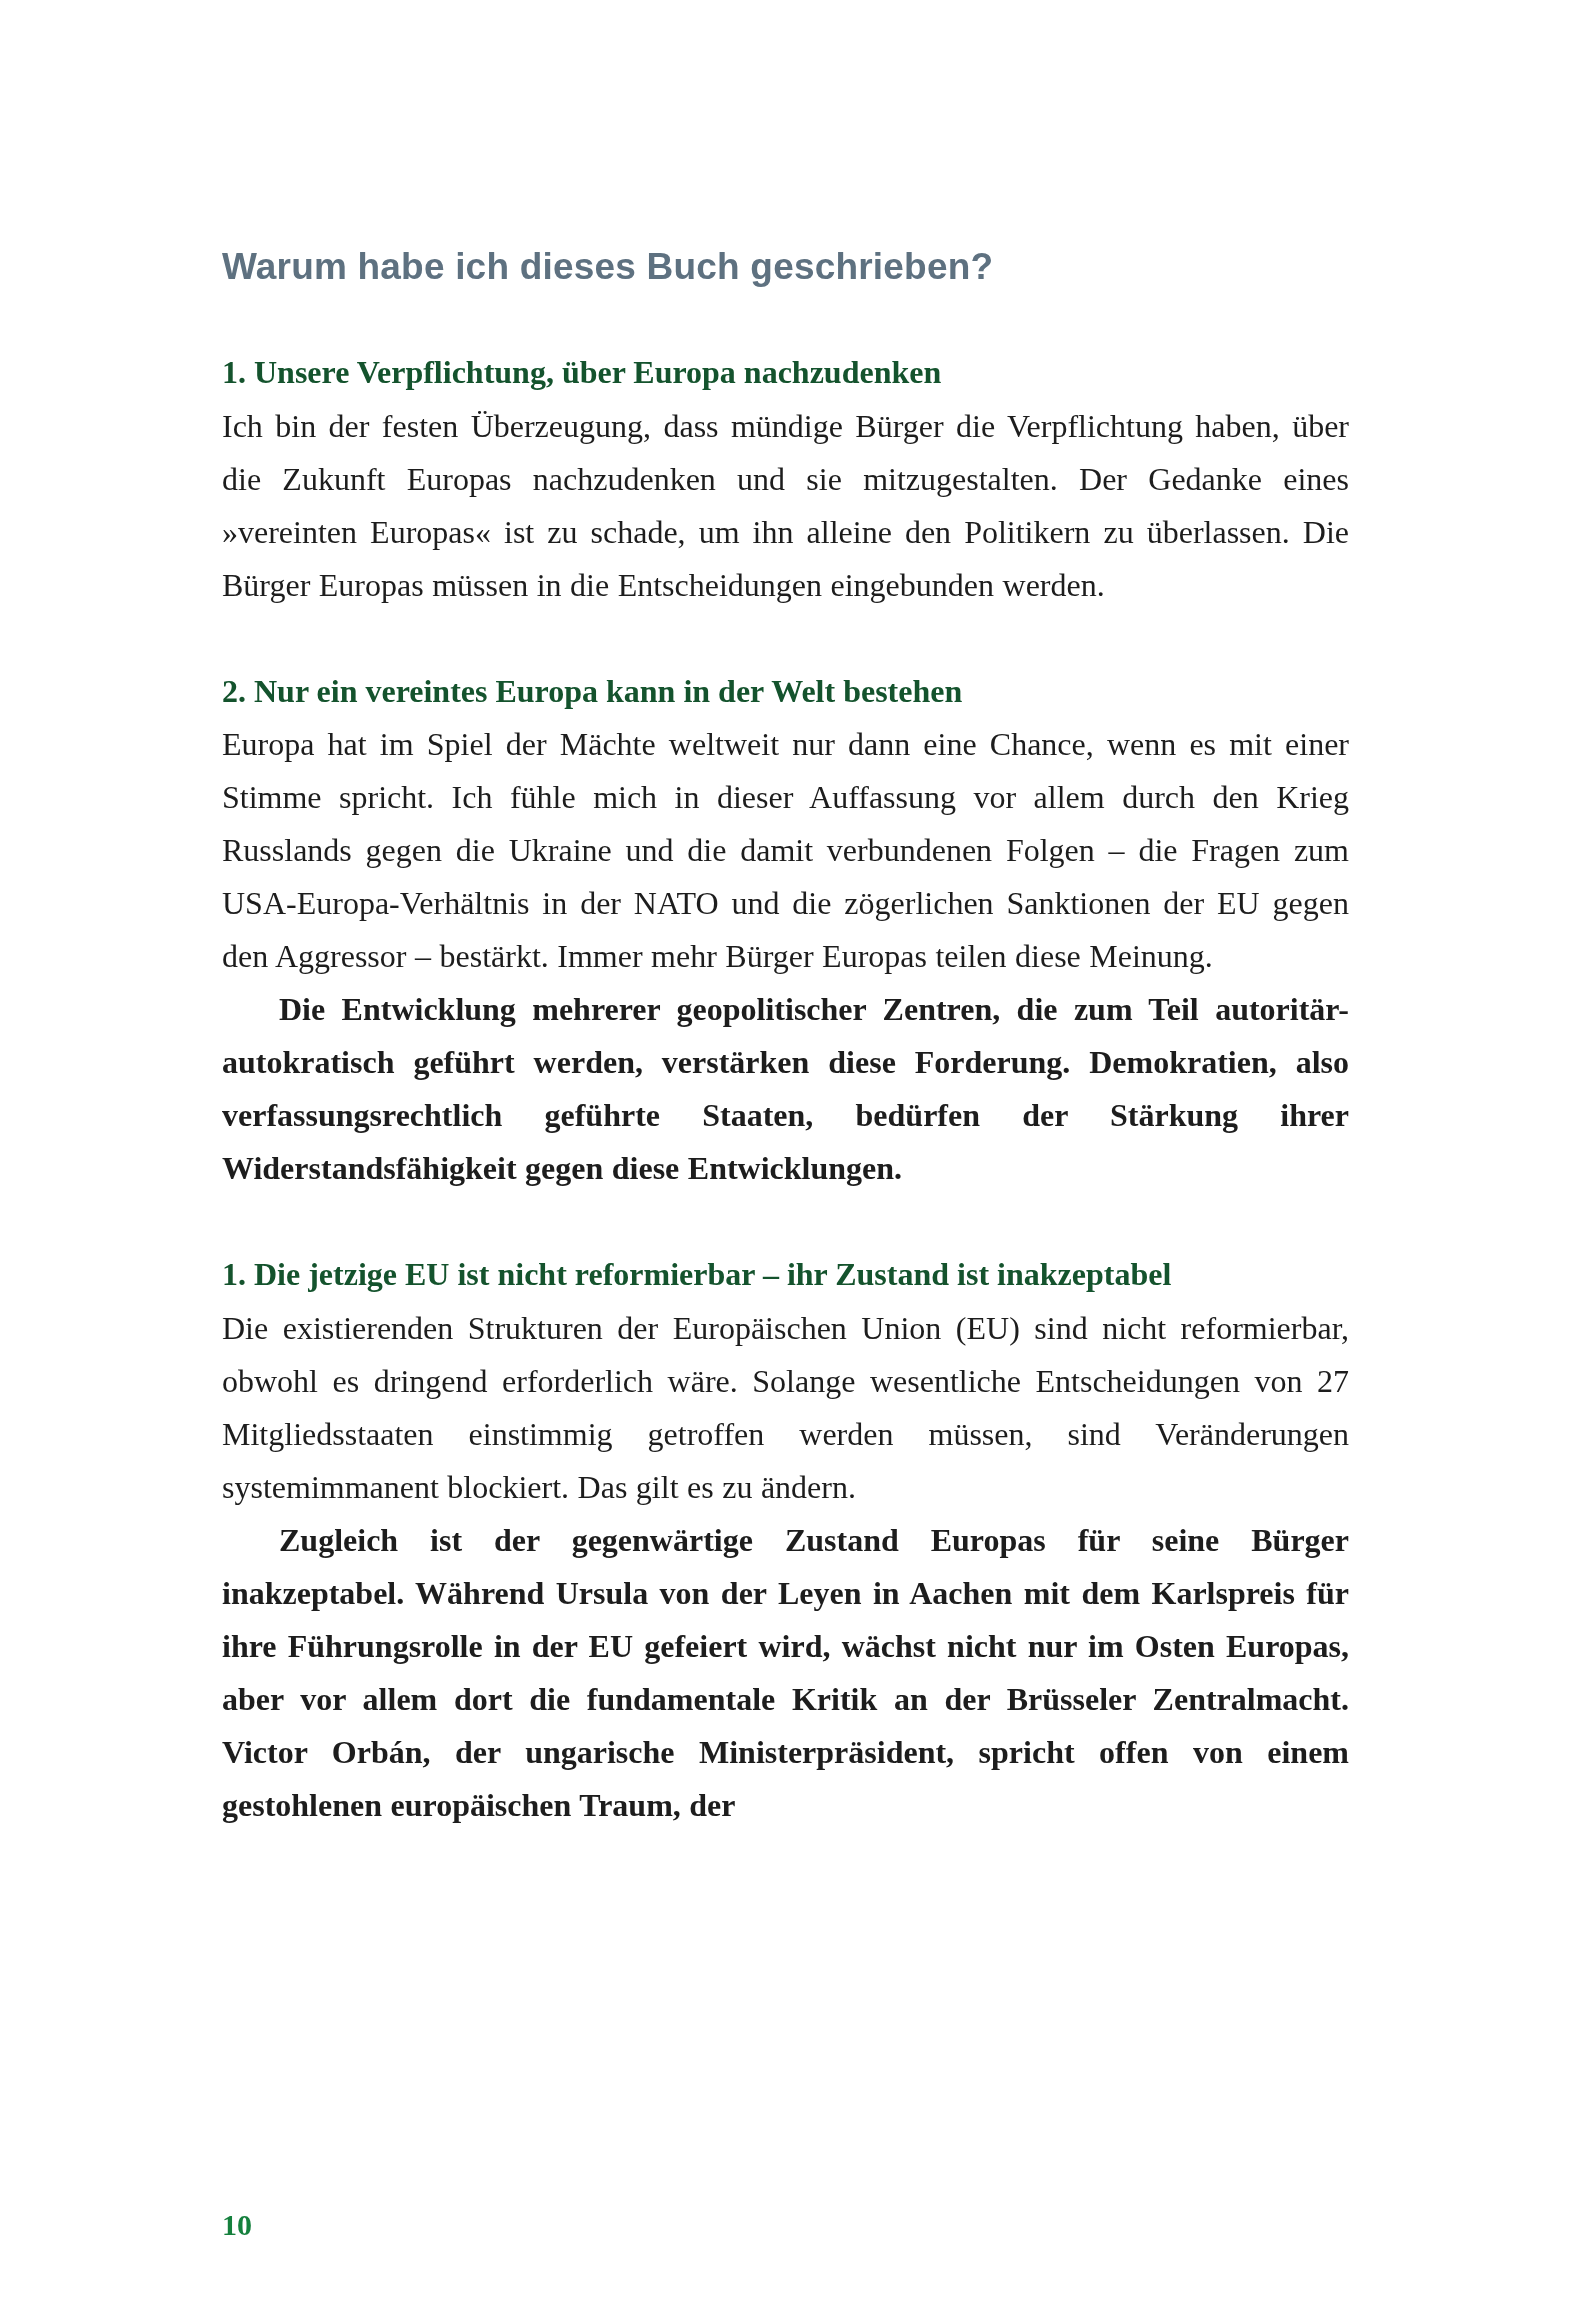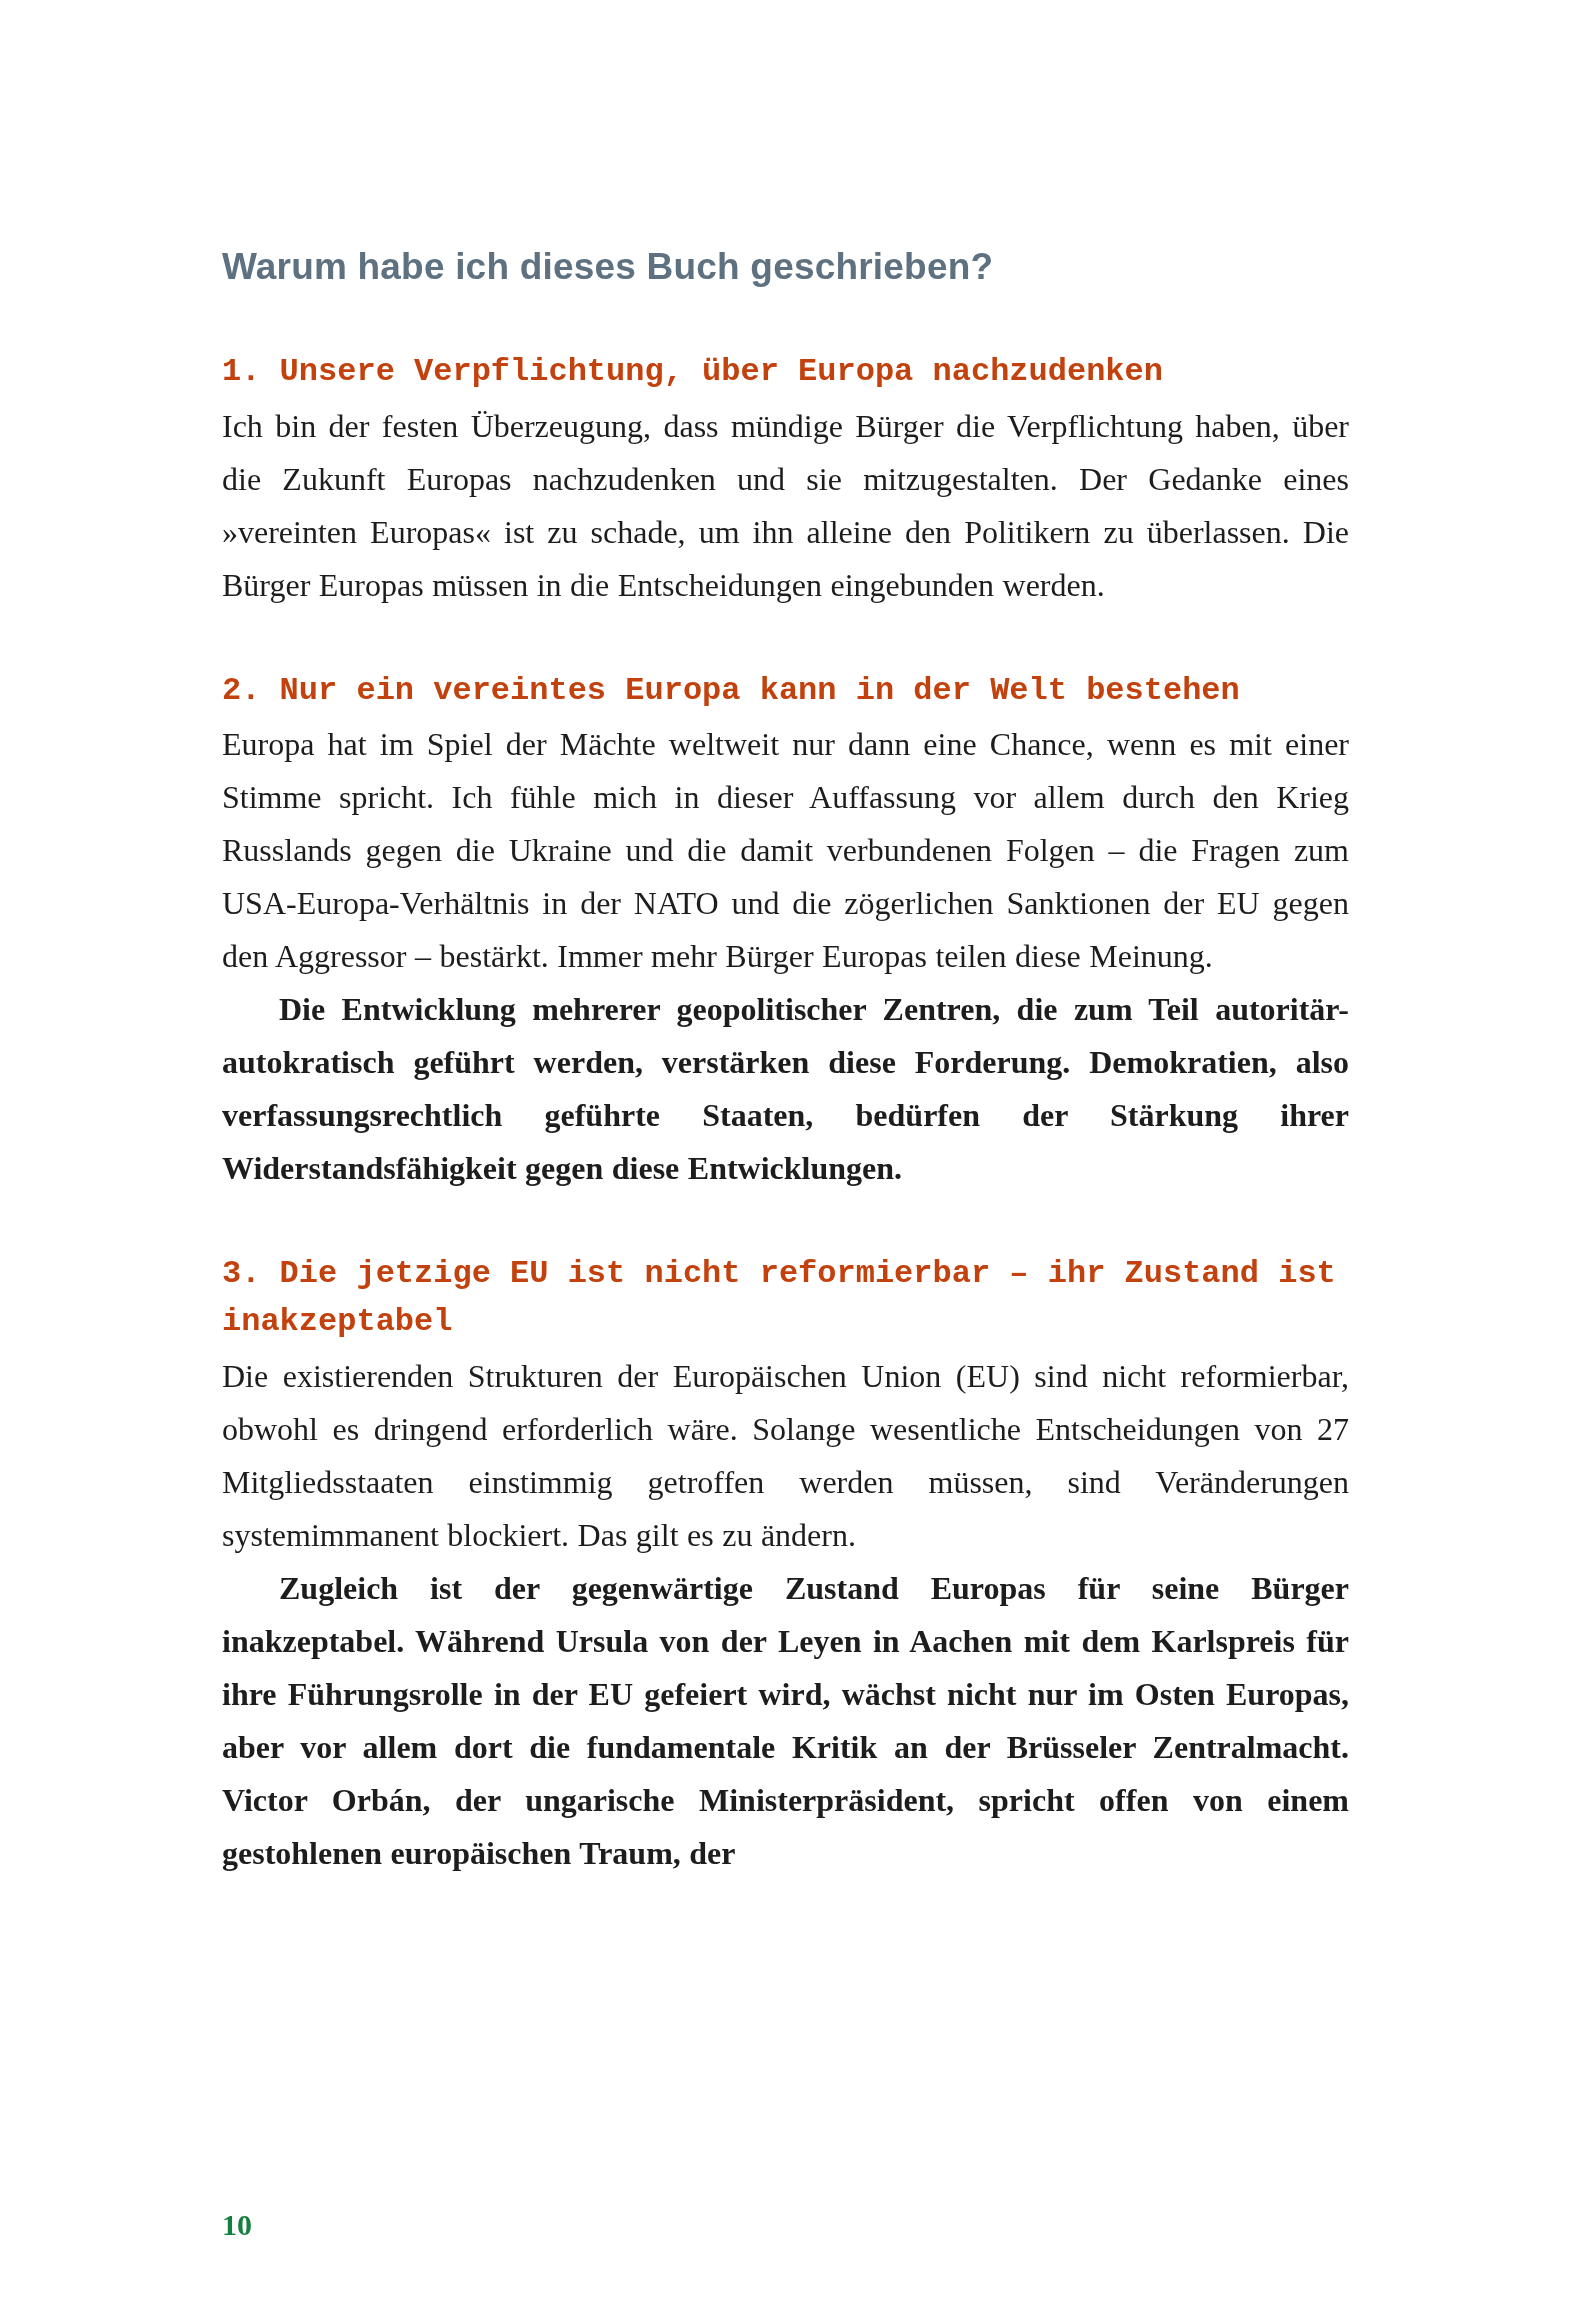--- a/index.html
+++ b/index.html
@@ -33,25 +33,25 @@
     margin: 0;
     letter-spacing: 0.2px;
   }
   .intro {
     margin: 2.8px 0 0 0;
   }
   .section {
     margin: 0;
   }
   .section-heading {
-    font-family: Liberation Mono, monospace;
+    font-family: Liberation Serif, serif;
     font-weight: 700;
     font-size: 32px;
     line-height: 48px;
-    color: #c2410c;
+    color: #14532d;
     margin: 55px 0 3.7px 0;
   }
   .para {
     margin: 0;
     text-align: justify;
     hyphens: auto;
     -webkit-hyphens: auto;
     word-spacing: 0.5px;
   }
   .para-indent {
@@ -82,21 +82,21 @@
       <p class="para">Ich bin der festen Überzeugung, dass mündige Bürger die Verpflichtung haben, über die Zukunft Europas nachzudenken und sie mitzugestalten. Der Gedanke eines »vereinten Europas« ist zu schade, um ihn alleine den Politikern zu überlassen. Die Bürger Europas müssen in die Entscheidungen eingebunden werden.</p>
     </div>
 
     <div class="section">
       <h2 class="section-heading">2. Nur ein vereintes Europa kann in der Welt bestehen</h2>
       <p class="para">Europa hat im Spiel der Mächte weltweit nur dann eine Chance, wenn es mit einer Stimme spricht. Ich fühle mich in dieser Auffassung vor allem durch den Krieg Russlands gegen die Ukraine und die damit verbundenen Folgen – die Fragen zum USA-Europa-Verhältnis in der NATO und die zögerlichen Sanktionen der EU gegen den Aggressor – bestärkt. Immer mehr Bürger Europas teilen diese Meinung.</p>
       <p class="para para-indent">Die Entwicklung mehrerer geopolitischer Zentren, die zum Teil autoritär-autokratisch geführt werden, verstärken diese Forderung. Demokratien, also verfassungsrechtlich geführte Staaten, bedürfen der Stärkung ihrer Widerstandsfähigkeit gegen diese Entwicklungen.</p>
     </div>
 
     <div class="section">
-      <h2 class="section-heading">3. Die jetzige EU ist nicht reformierbar – ihr Zustand ist inakzeptabel</h2>
+      <h2 class="section-heading">1. Die jetzige EU ist nicht reformierbar – ihr Zustand ist inakzeptabel</h2>
       <p class="para">Die existierenden Strukturen der Europäischen Union (EU) sind nicht reformierbar, obwohl es dringend erforderlich wäre. Solange wesentliche Entscheidungen von 27 Mitgliedsstaaten einstimmig getroffen werden müssen, sind Veränderungen systemimmanent blockiert. Das gilt es zu ändern.</p>
       <p class="para para-indent">Zugleich ist der gegenwärtige Zustand Europas für seine Bürger inakzeptabel. Während Ursula von der Leyen in Aachen mit dem Karlspreis für ihre Führungsrolle in der EU gefeiert wird, wächst nicht nur im Osten Europas, aber vor allem dort die fundamentale Kritik an der Brüsseler Zentralmacht. Victor Orbán, der ungarische Ministerpräsident, spricht offen von einem gestohlenen europäischen Traum, der</p>
     </div>
 
   </div>
 
   <div class="page-number">10</div>
 </div>
 
 

